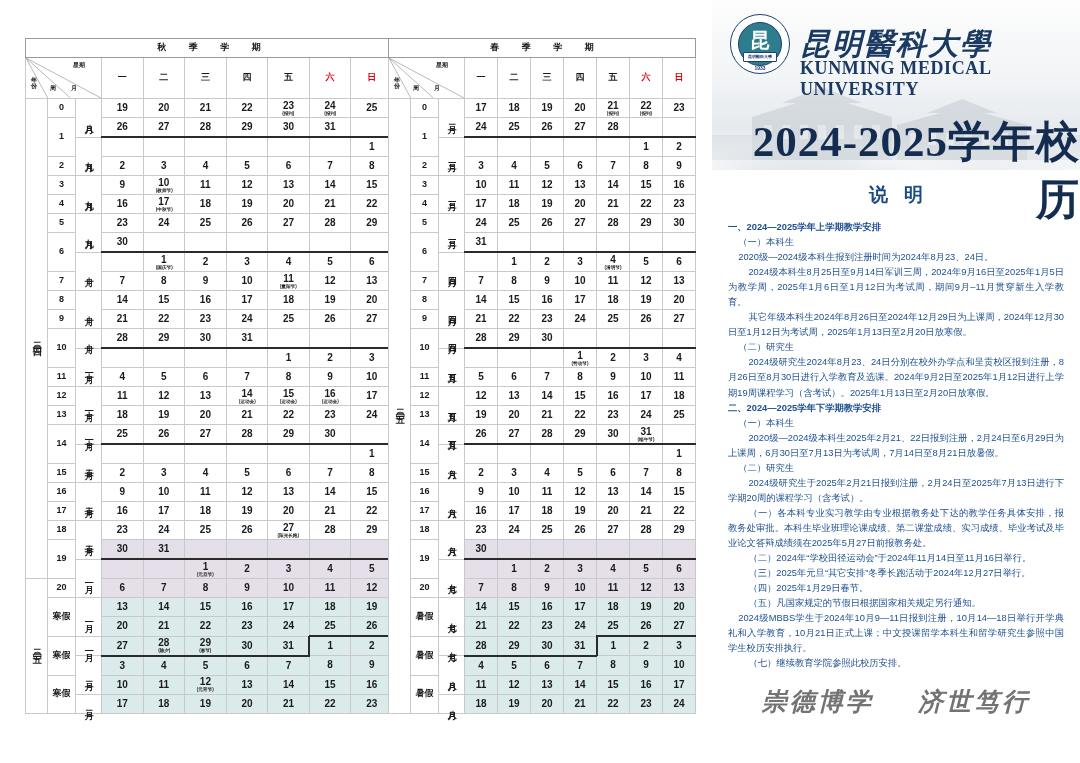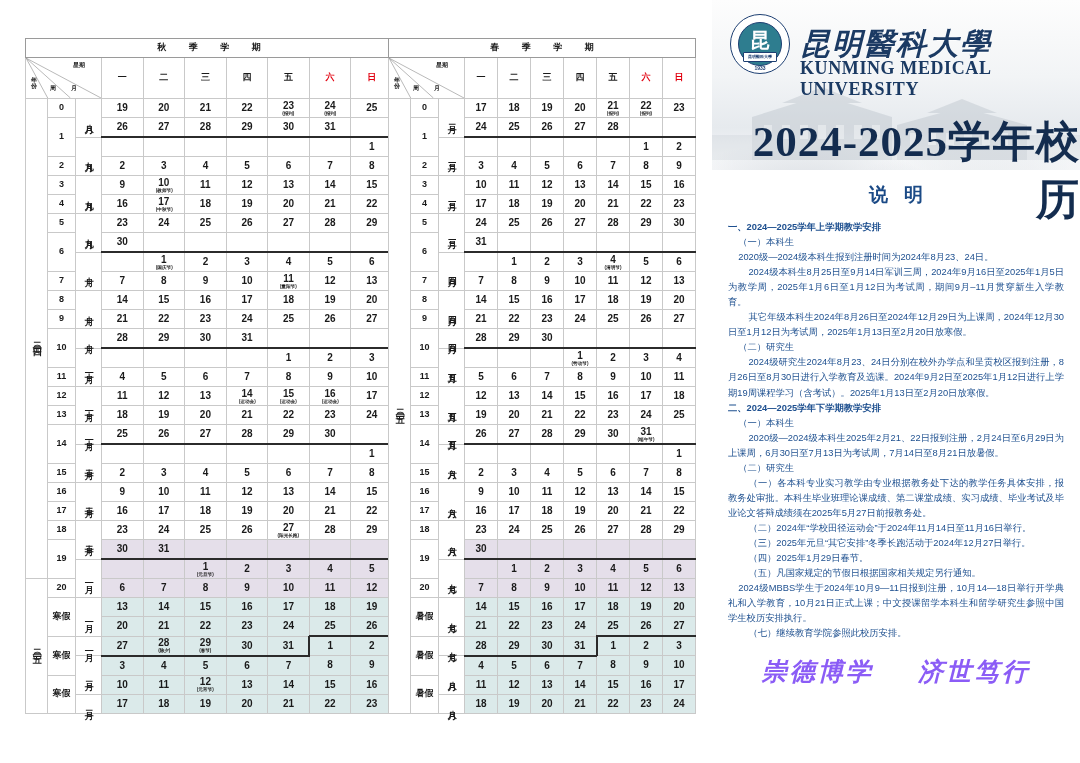--- a/index.html
+++ b/index.html
@@ -160,21 +160,21 @@
     text-align:justify;
     font-family:Liberation Sans, sans-serif;
   }
   .body-text p{margin:0;}
   .body-text p.hd{font-weight:bold;}
   .body-text p.ind{text-indent:1.1em;}
   .body-text p.ind2{text-indent:2.2em;}
   .motto{
     margin-top:14px;text-align:center;
     font-family:"Liberation Serif","DejaVu Serif",serif;
-    font-size:25px;font-weight:bold;color:#8b5cf6;font-style:italic;
+    font-size:25px;font-weight:bold;color:#737373;font-style:italic;
     letter-spacing:3px;
   }
   .motto .gap{display:inline-block;width:26px;}
 </style>
 </head>
 <body>
 
 <div class="page">
 
   <div class="cal-panel" id="fall-panel">
@@ -1889,20 +1889,21 @@
         <p class="ind">（一）本科生</p>
         <p class="ind">2020级—2024级本科生报到注册时间为2024年8月23、24日。</p>
         <p class="ind2">2024级本科生8月25日至9月14日军训三周，2024年9月16日至2025年1月5日为教学周，2025年1月6日至1月12日为考试周，期间9月–11月贯穿新生入学教育。</p>
         <p class="ind2">其它年级本科生2024年8月26日至2024年12月29日为上课周，2024年12月30日至1月12日为考试周，2025年1月13日至2月20日放寒假。</p>
         <p class="ind">（二）研究生</p>
         <p class="ind2">2024级研究生2024年8月23、24日分别在校外办学点和呈贡校区报到注册，8月26日至8月30日进行入学教育及选课。2024年9月2日至2025年1月12日进行上学期19周课程学习（含考试）。2025年1月13日至2月20日放寒假。</p>
         <p class="hd">二、2024—2025学年下学期教学安排</p>
         <p class="ind">（一）本科生</p>
         <p class="ind2">2020级—2024级本科生2025年2月21、22日报到注册，2月24日至6月29日为上课周，6月30日至7月13日为考试周，7月14日至8月21日放暑假。</p>
         <p class="ind">（二）研究生</p>
+        <p class="ind2">2024级研究生于2025年2月21日报到注册，2月24日至2025年7月13日进行下学期20周的课程学习（含考试）。</p>
         <p class="ind2">（一）各本科专业实习教学由专业根据教务处下达的教学任务具体安排，报教务处审批。本科生毕业班理论课成绩、第二课堂成绩、实习成绩、毕业考试及毕业论文答辩成绩须在2025年5月27日前报教务处。</p>
         <p class="ind2">（二）2024年“学校田径运动会”于2024年11月14日至11月16日举行。</p>
         <p class="ind2">（三）2025年元旦“其它安排”冬季长跑活动于2024年12月27日举行。</p>
         <p class="ind2">（四）2025年1月29日春节。</p>
         <p class="ind2">（五）凡国家规定的节假日根据国家相关规定另行通知。</p>
         <p class="ind">2024级MBBS学生于2024年10月9—11日报到注册，10月14—18日举行开学典礼和入学教育，10月21日正式上课；中文授课留学本科生和留学研究生参照中国学生校历安排执行。</p>
         <p class="ind2">（七）继续教育学院参照此校历安排。</p>
       </div>
 
     <div class="motto">

